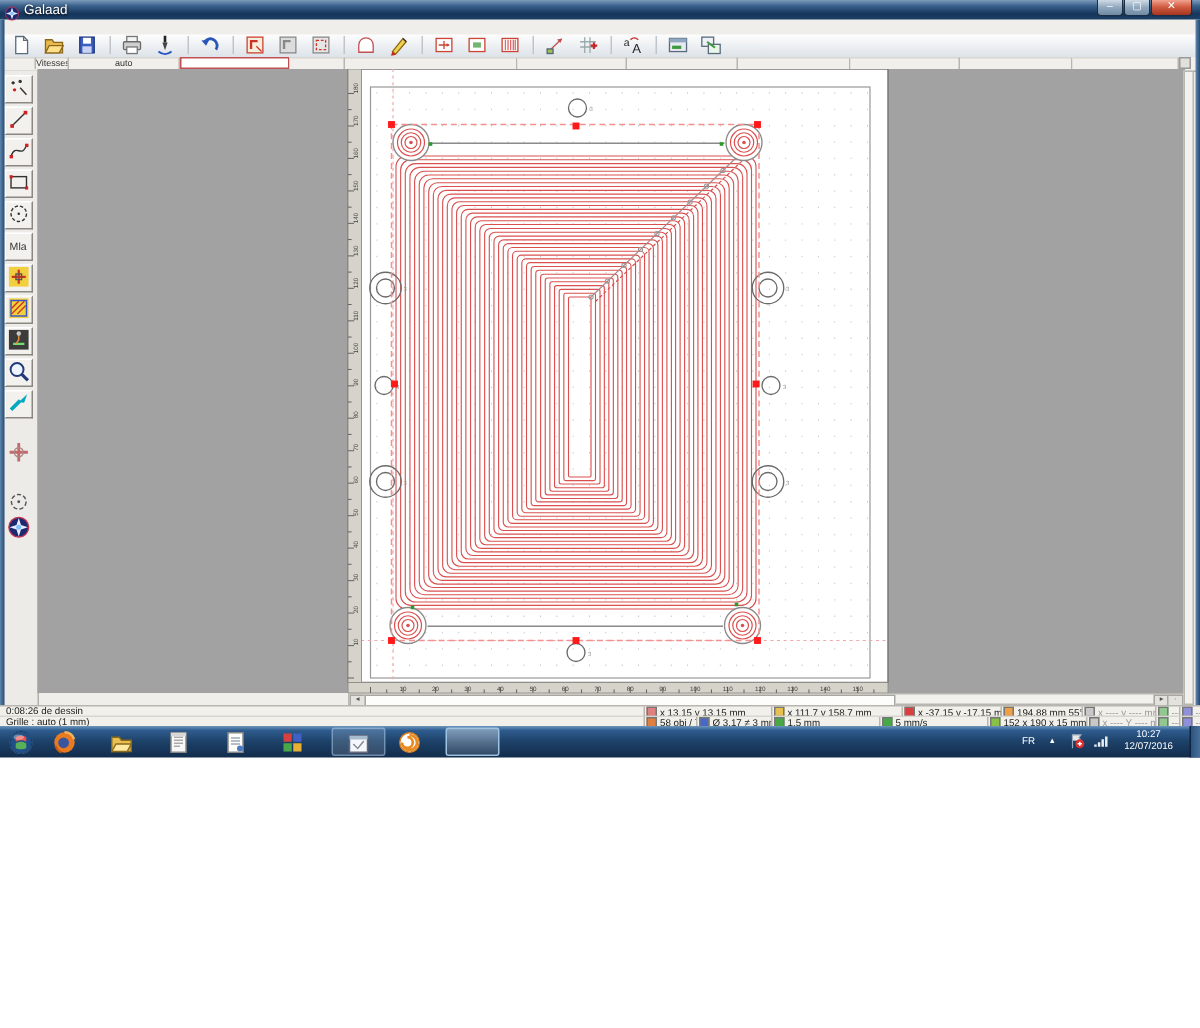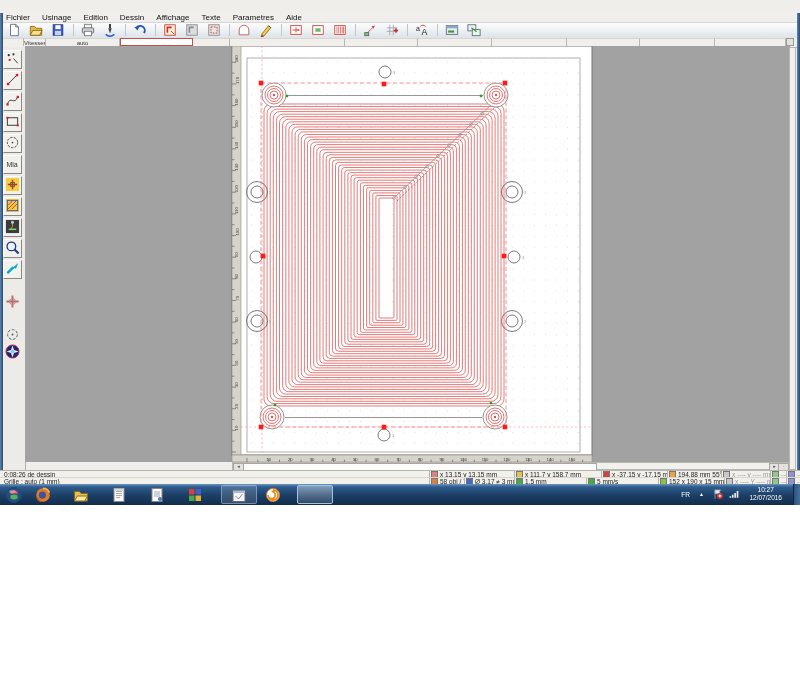--- a/index.html
+++ b/index.html
@@ -61,22 +61,31 @@
   #tray{position:absolute;right:8px;top:0;height:21px;color:#fff;font-size:6.5px;}
   #clockbox{position:absolute;right:10px;top:2px;text-align:center;line-height:8px;color:#fff;}
   #showdesk{position:absolute;right:0;top:0;width:6px;height:21px;background:linear-gradient(90deg,#2a5480,#486f97);border-left:1px solid #0f2440;}
 </style>
 </head>
 <body>
 
 <div id="screen">
   <div id="app">
 
-
-    <div id="menubar"><span class="menu-item">Fichier</span><span class="menu-item">Usinage</span><span class="menu-item">Edition</span><span class="menu-item">Dessin</span><span class="menu-item">Affichage</span><span class="menu-item">Texte</span><span class="menu-item">Parametres</span><span class="menu-item">Aide</span></div>
+    <div id="titlebar">
+      <span id="title-icon"><svg width="10" height="10" viewBox="0 0 16 16">
+            <circle cx="8" cy="8" r="7" fill="#1b2a6e"></circle>
+            <circle cx="8" cy="8" r="7" fill="none" stroke="#c03050"></circle>
+            <path d="M8 1.5 9.6 6.4 14.5 8 9.6 9.6 8 14.5 6.4 9.6 1.5 8 6.4 6.4z" fill="#e8ecff"></path>
+            <circle cx="8" cy="8" r="1.8" fill="#7fc3ff"></circle>
+          </svg></span>
+      <span id="title-text">Galaad</span>
+      <span id="winbtns"><span class="winbtn" style="left: 731px; width: 18px;">–</span><span class="winbtn" style="left: 749px; width: 18px;">▢</span><span class="winbtn close" style="left: 767px; width: 28px;">✕</span></span>
+    </div>
+
     <div id="toolbar">
         <span class="tbtn" style="left: 4px;">
           <svg width="14" height="14" viewBox="0 0 16 16">
             <path d="M4 1.5h6l3 3V14.5H4z" fill="#fff" stroke="#5a6b7c"></path>
             <path d="M10 1.5v3h3" fill="none" stroke="#5a6b7c"></path>
           </svg>
         </span>
         <span class="tbtn" style="left: 26px;">
           <svg width="14" height="14" viewBox="0 0 16 16">
             <path d="M1.5 4h5l1.5 2h6.5v8H1.5z" fill="#e8b84a" stroke="#8a6a1a"></path>

